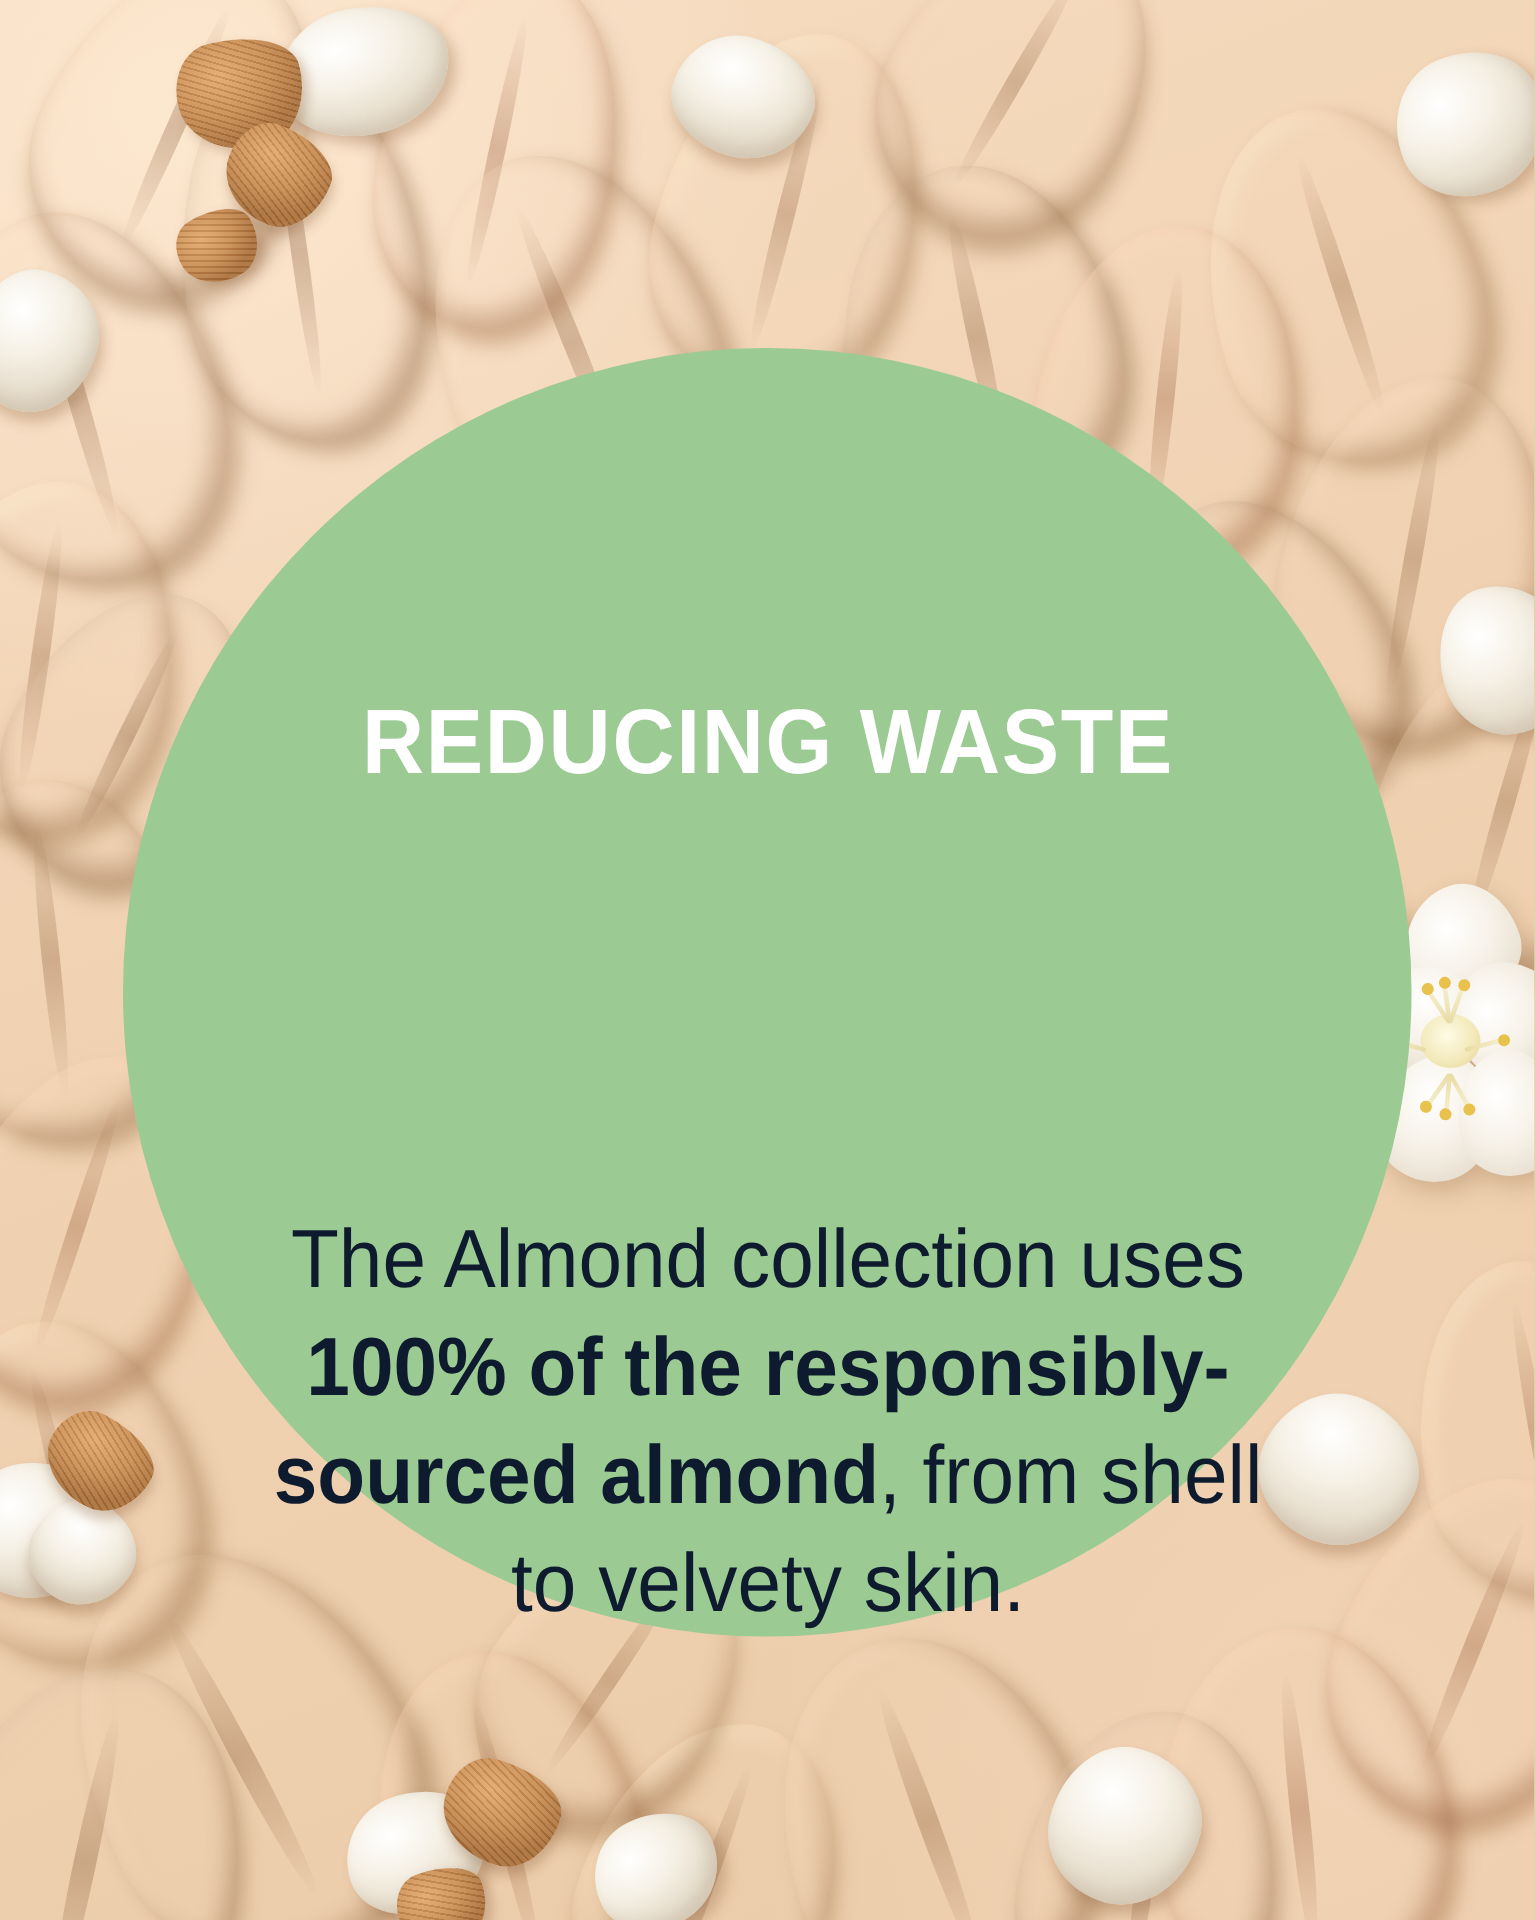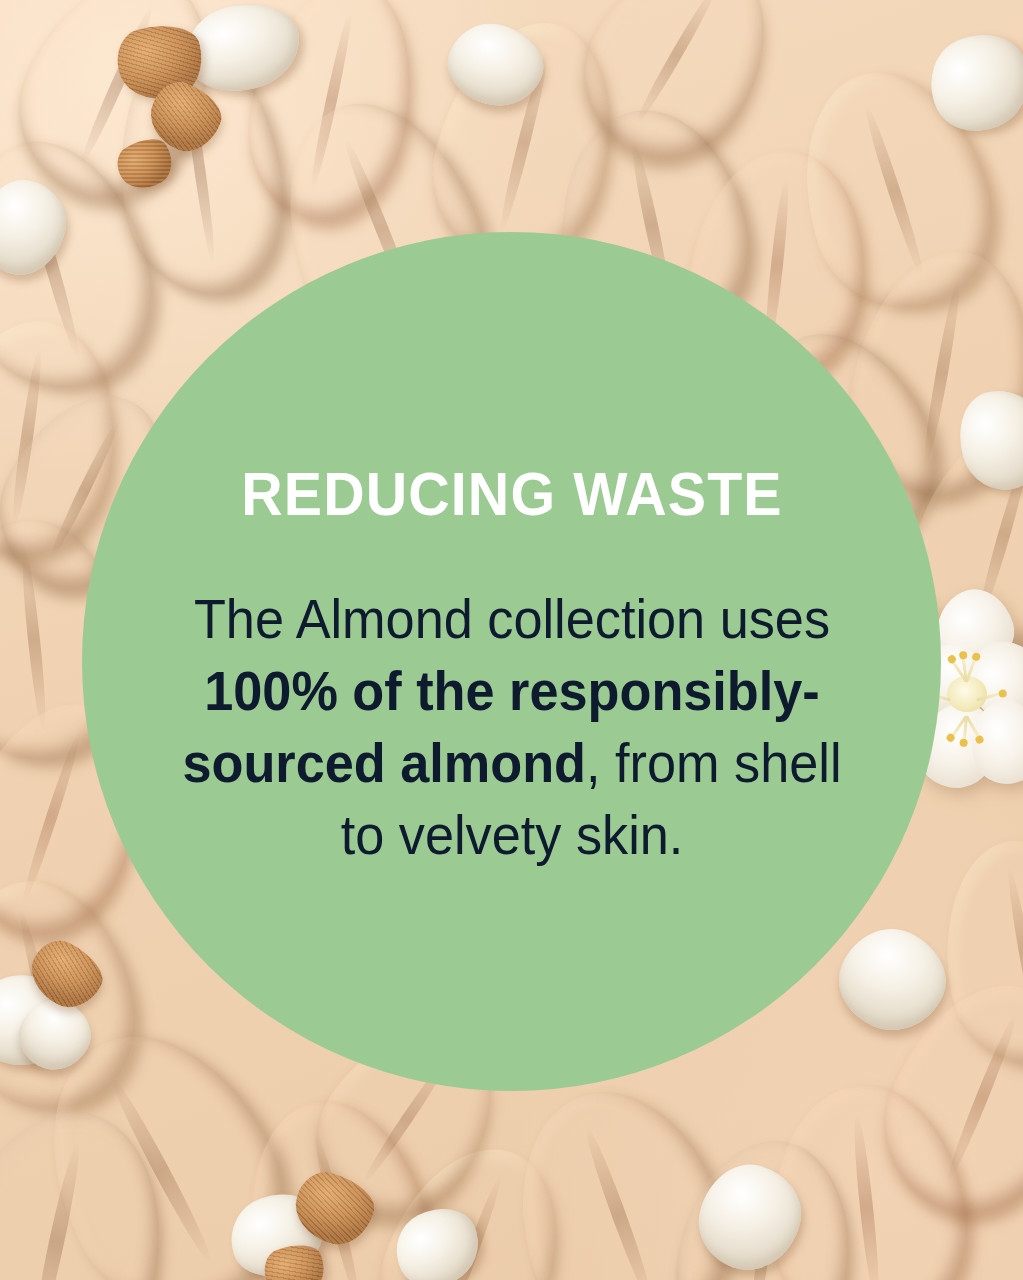--- a/index.html
+++ b/index.html
@@ -117,21 +117,21 @@
     position:absolute;
     left:82px;
     top:232px;
     width:859px;
     height:859px;
     border-radius:50%;
     background:#9BCA93;
     display:flex;
     flex-direction:column;
     align-items:center;
-    justify-content:flex-start;
+    justify-content:space-between;
     text-align:center;
   }
 
   #heading {
     margin-top:232px;
     color:#FFFFFF;
     font-size:61px;
     font-weight:700;
     letter-spacing:1.2px;
     line-height:1;

